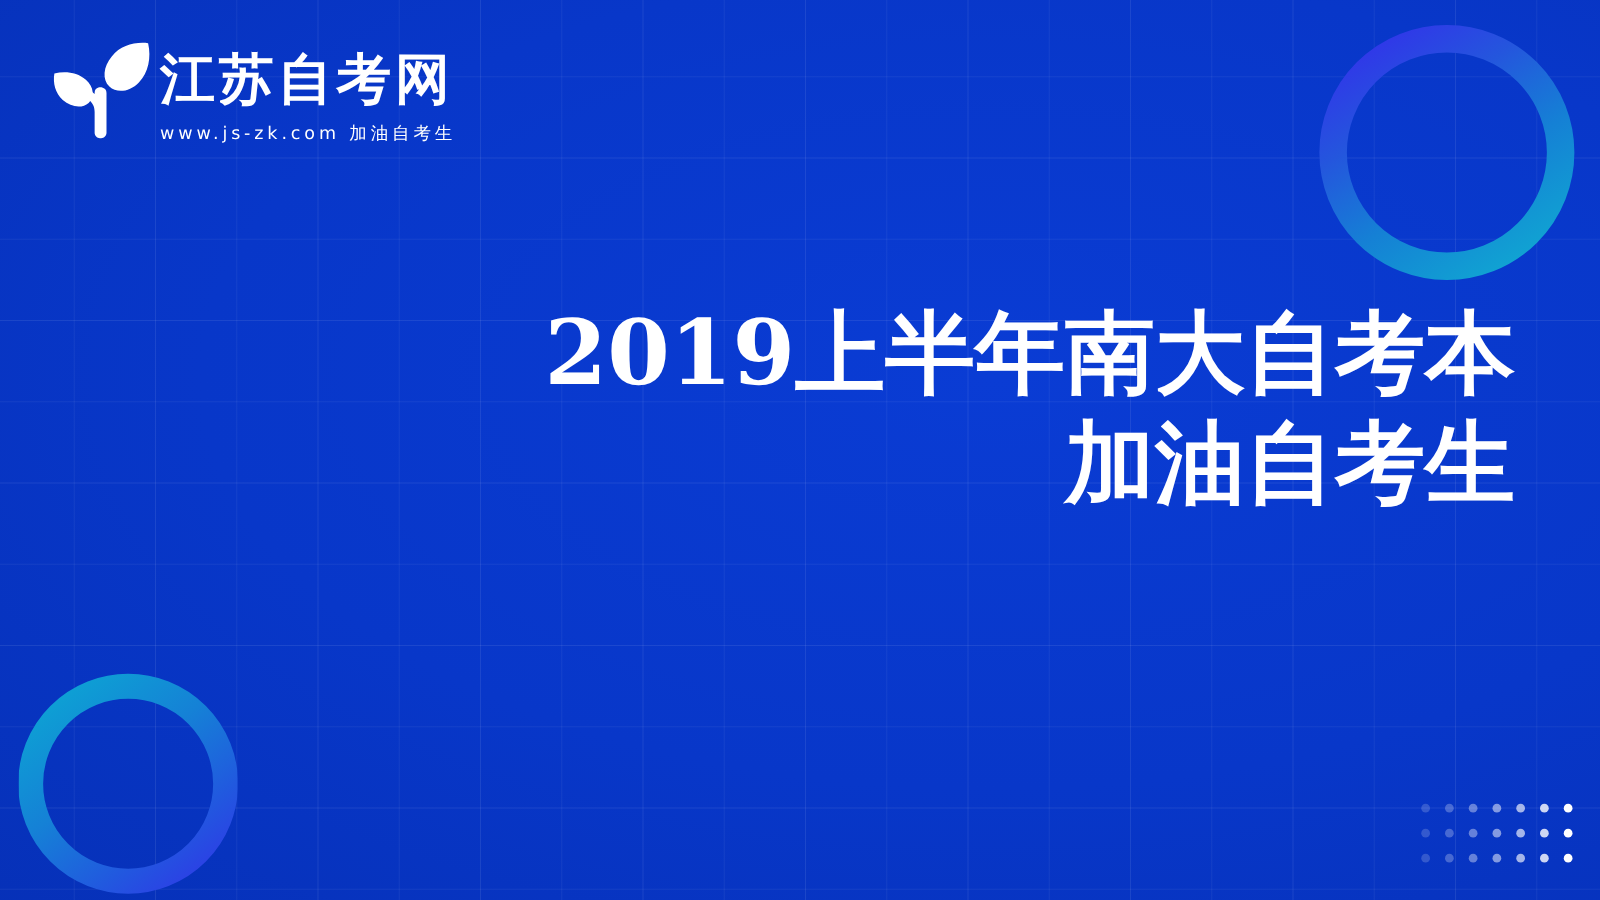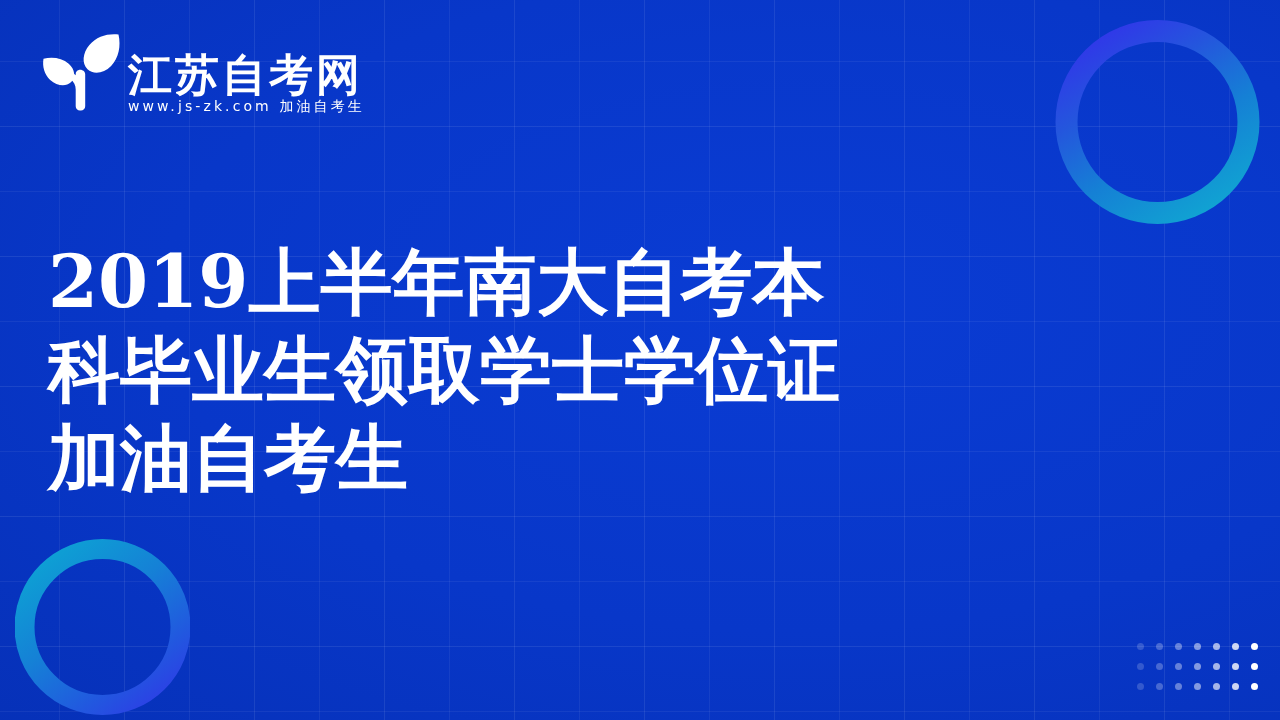--- a/index.html
+++ b/index.html
@@ -72,35 +72,36 @@
   #logo-title {
     font-family:"DejaVu Sans", sans-serif;
     font-size:44px;
     font-weight:bold;
     color:#ffffff;
     letter-spacing:3px;
     line-height:1.02;
     white-space:nowrap;
   }
   #logo-sub {
+    margin-top:11px;
     font-family:"DejaVu Sans", sans-serif;
     font-size:14px;
     font-weight:500;
     color:#ffffff;
     letter-spacing:3.1px;
     white-space:nowrap;
   }
 
   
   #headline {
     position:absolute;
     left:0; right:0;
     top:238px;
-    text-align:left;
-    padding:0 48px;
+    text-align:right;
+    padding:0 68px;
   }
   #headline .line {
     font-family:"DejaVu Serif", "Liberation Serif", serif;
     font-weight:bold;
     font-size:72px;
     line-height:88px;
     color:#ffffff;
     letter-spacing:0px;
     white-space:nowrap;
   }
@@ -181,17 +182,16 @@
     </span>
 
     <div id="logo-text-block">
       <div id="logo-title">江苏自考网</div>
       <div id="logo-sub">www.js-zk.com 加油自考生</div>
     </div>
   </div>
 
   <div id="headline">
     <div class="line">2019上半年南大自考本</div>
-    <div class="line">科毕业生领取学士学位证</div>
     <div class="line">加油自考生</div>
   </div>
 
 </div>
 
 </body></html>

